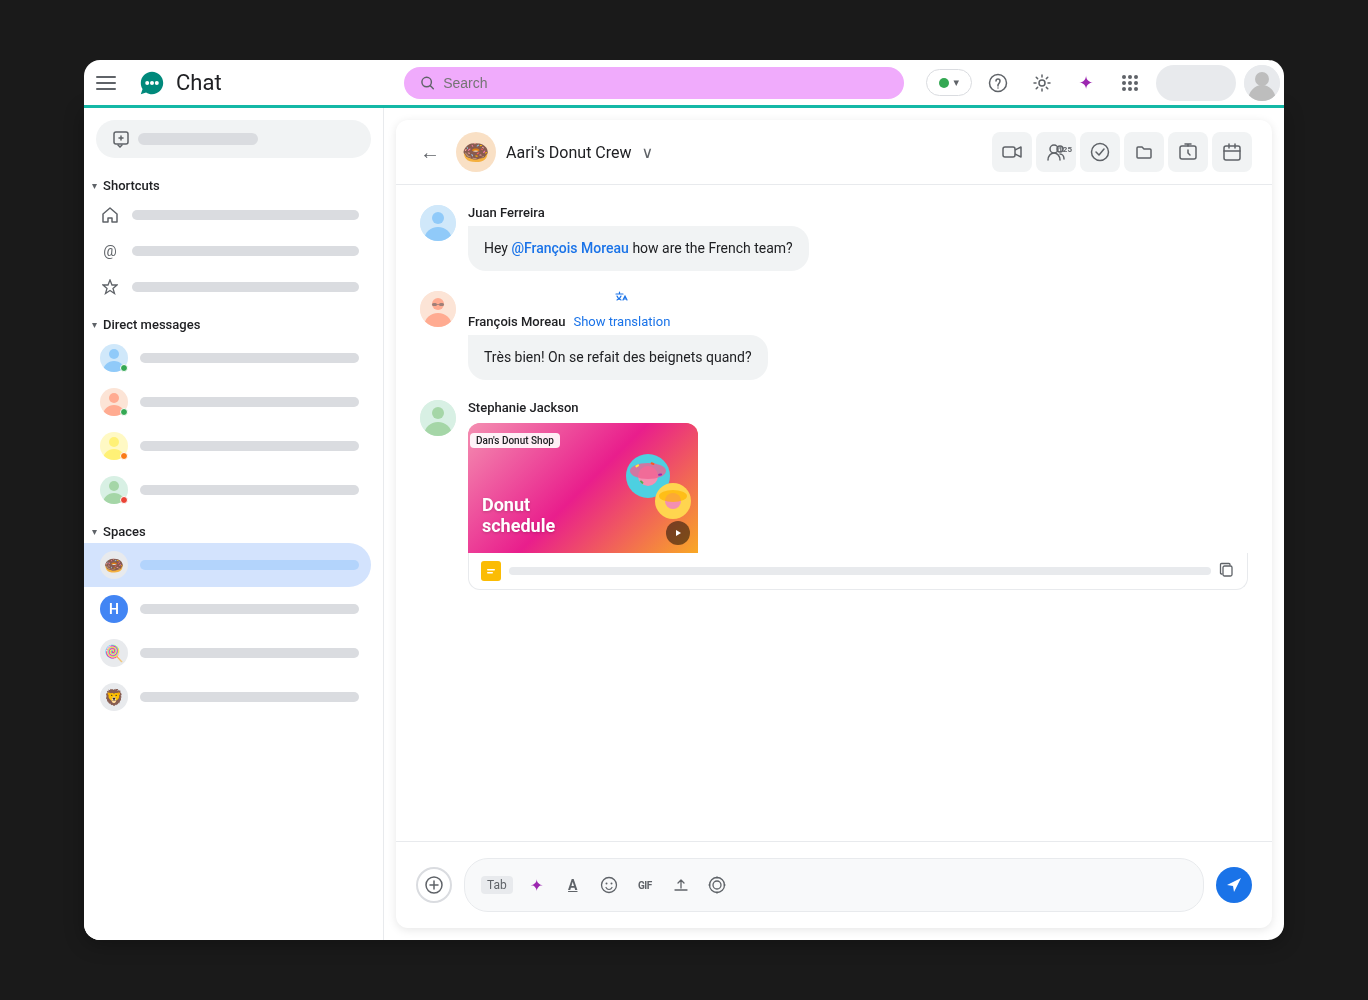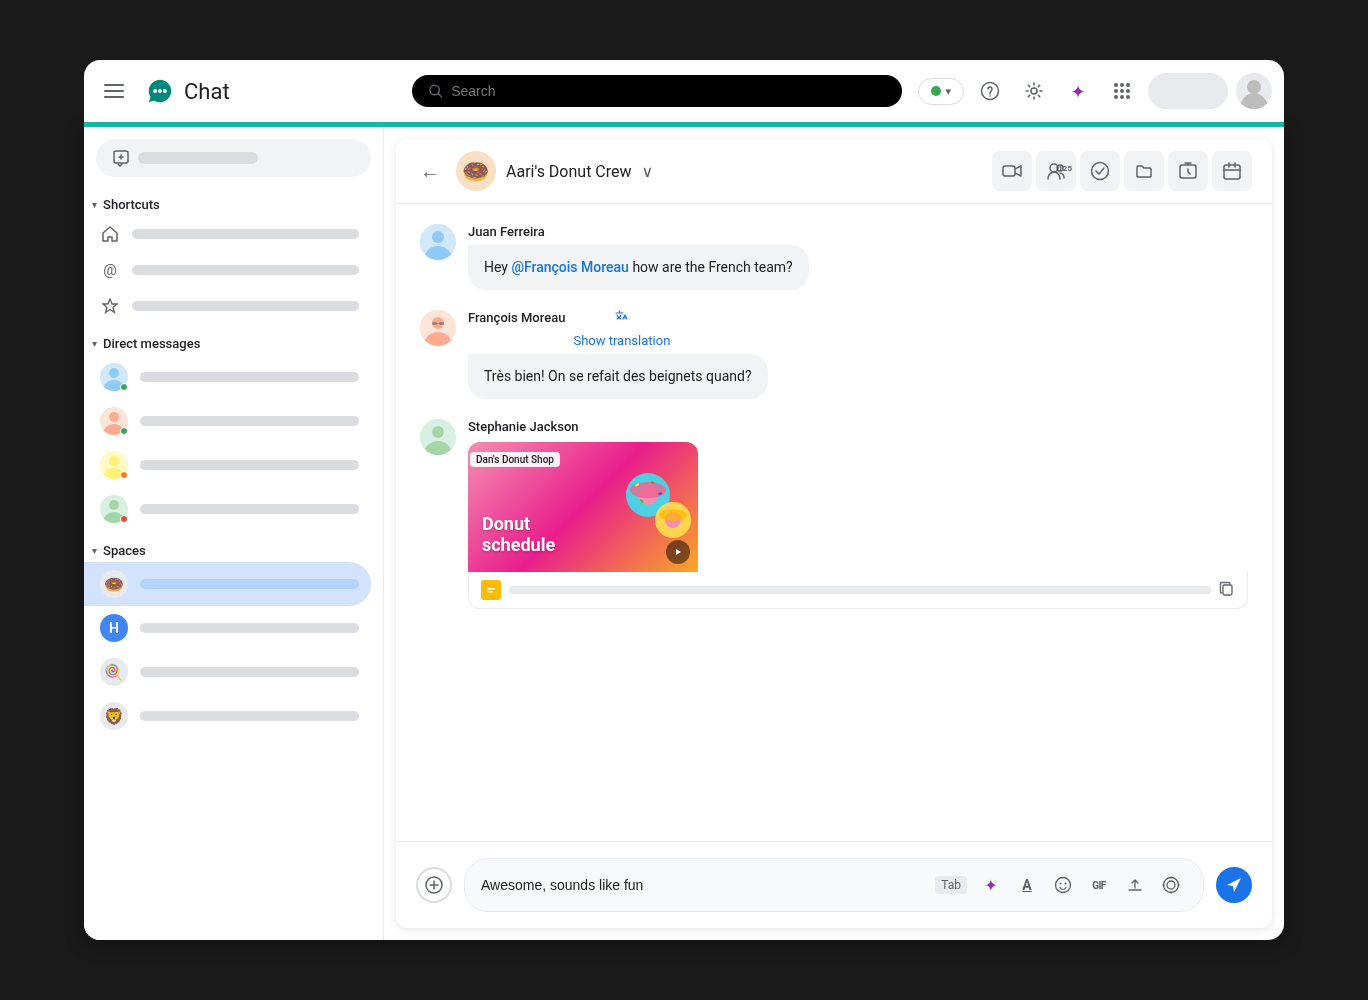--- a/index.html
+++ b/index.html
@@ -22,24 +22,24 @@
       display: flex;
       flex-direction: column;
     }
 
     
     .top-bar {
       background: #fff;
       border-radius: 16px 16px 0 0;
       display: flex;
       align-items: center;
-      padding: 0 12px;
-      height: 67px;
+      padding: 0 4px;
+      height: 48px;
       gap: 16px;
-      border-bottom: 5px solid #14b8a6;
+      border-bottom: 3px solid #14b8a6;
       position: relative;
       z-index: 2;
     }
 
     .top-bar-left {
       display: flex;
       align-items: center;
       gap: 12px;
       min-width: 300px;
     }
@@ -68,21 +68,21 @@
     }
 
     .search-bar {
       flex: 1;
       max-width: 500px;
     }
 
     .search-input-wrapper {
       display: flex;
       align-items: center;
-      background: #000000;
+      background: #f0abfc;
       border-radius: 24px;
       padding: 8px 16px;
       gap: 8px;
     }
 
     .search-input {
       background: transparent;
       border: none;
       outline: none;
       font-size: 14px;
@@ -377,21 +377,21 @@
       align-items: center;
       justify-content: center;
     }
 
     .message-content {
       flex: 1;
     }
 
     .message-header {
       display: flex;
-      align-items: flex-start;
+      align-items: flex-end;
       gap: 8px;
       margin-bottom: 6px;
     }
 
     .message-sender {
       font-size: 13px;
       font-weight: 500;
       color: #202124;
     }
 
@@ -981,21 +981,20 @@
       </div>
 
       <div class="input-area">
         <div class="add-btn">
           <svg width="18" height="18" viewBox="0 0 18 18" fill="none">
             <circle cx="9" cy="9" r="8" stroke="#5f6368" stroke-width="1.5"></circle>
             <path d="M9 5V13M5 9H13" stroke="#5f6368" stroke-width="1.5" stroke-linecap="round"></path>
           </svg>
         </div>
         <div class="message-input-wrapper">
-          <input class="message-input" type="text" value="Awesome, sounds like fun" style="">
           <span class="tab-chip">Tab</span>
           <div class="input-actions">
             <div class="input-action-btn" style="color:#9c27b0; font-size:16px;">✦</div>
             <div class="input-action-btn" style="font-weight:700; font-size:14px; color:#5f6368; text-decoration:underline;">A</div>
             <div class="input-action-btn">
               <svg width="18" height="18" viewBox="0 0 18 18" fill="none">
                 <circle cx="9" cy="9" r="7.5" stroke="#5f6368" stroke-width="1.3"></circle>
                 <circle cx="6.5" cy="7.5" r="1" fill="#5f6368"></circle>
                 <circle cx="11.5" cy="7.5" r="1" fill="#5f6368"></circle>
                 <path d="M6 11.5C6 11.5 7 13.5 9 13.5C11 13.5 12 11.5 12 11.5" stroke="#5f6368" stroke-width="1.2" stroke-linecap="round"></path>

